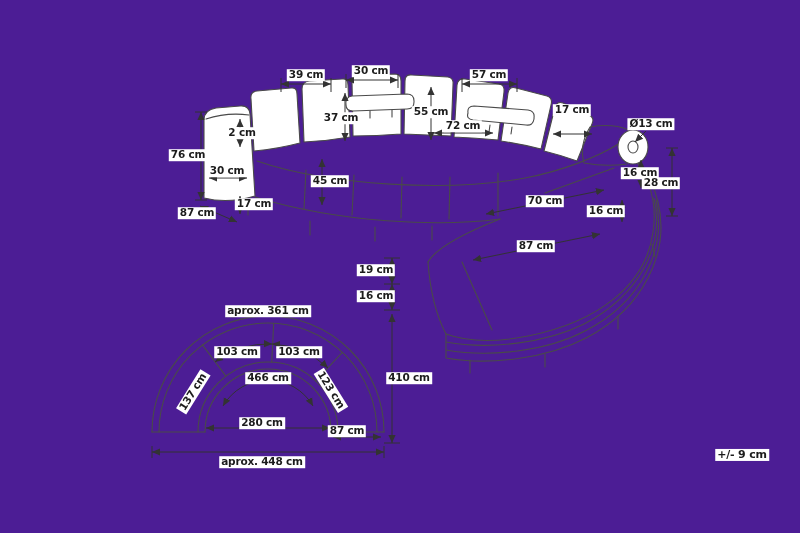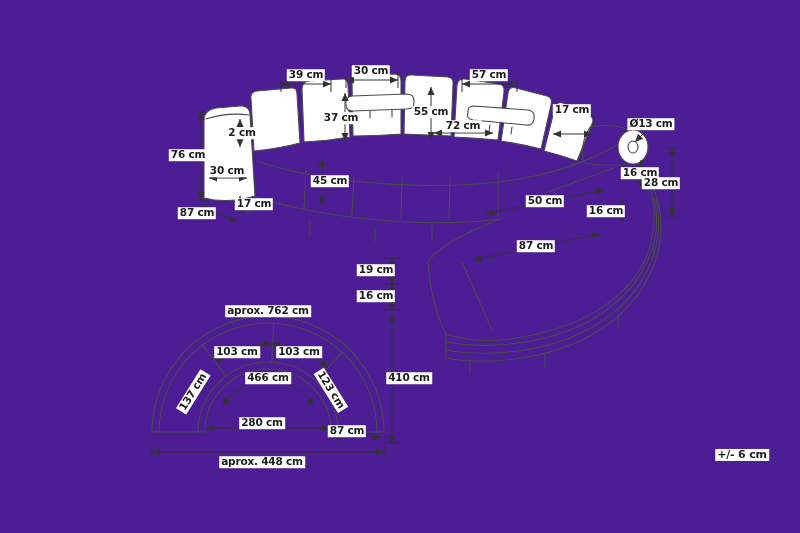--- a/index.html
+++ b/index.html
@@ -136,32 +136,32 @@
   <span class="dim" style="left:572px;top:110px">17 cm</span>
   <span class="dim" style="left:651px;top:124px">Ø13 cm</span>
   <span class="dim" style="left:242px;top:133px">2 cm</span>
   <span class="dim" style="left:188px;top:155px">76 cm</span>
   <span class="dim" style="left:227px;top:171px">30 cm</span>
   <span class="dim" style="left:330px;top:181px">45 cm</span>
   <span class="dim" style="left:640px;top:173px">16 cm</span>
   <span class="dim" style="left:661px;top:183px">28 cm</span>
   <span class="dim" style="left:197px;top:213px">87 cm</span>
   <span class="dim" style="left:254px;top:204px">17 cm</span>
-  <span class="dim" style="left:545px;top:201px">50 cm</span>
+  <span class="dim" style="left:545px;top:201px">70 cm</span>
   <span class="dim" style="left:606px;top:211px">16 cm</span>
   <span class="dim" style="left:536px;top:246px">87 cm</span>
   <span class="dim" style="left:376px;top:270px">19 cm</span>
   <span class="dim" style="left:376px;top:296px">16 cm</span>
   <span class="dim" style="left:409px;top:378px">410 cm</span>
 
-  <span class="dim" style="left:268px;top:311px">aprox. 762 cm</span>
+  <span class="dim" style="left:268px;top:311px">aprox. 361 cm</span>
   <span class="dim" style="left:237px;top:352px">103 cm</span>
   <span class="dim" style="left:299px;top:352px">103 cm</span>
   <span class="dim" style="left:268px;top:378px">466 cm</span>
   <span class="dim rot-l" style="left:193px;top:392px">137 cm</span>
   <span class="dim rot-r" style="left:331px;top:390px">123 cm</span>
   <span class="dim" style="left:262px;top:423px">280 cm</span>
   <span class="dim" style="left:347px;top:431px">87 cm</span>
   <span class="dim" style="left:262px;top:462px">aprox. 448 cm</span>
 
-  <span class="dim tol" style="left:742px;top:455px">+/- 6 cm</span>
+  <span class="dim tol" style="left:742px;top:455px">+/- 9 cm</span>
 
 </div>
 
 </body></html>

